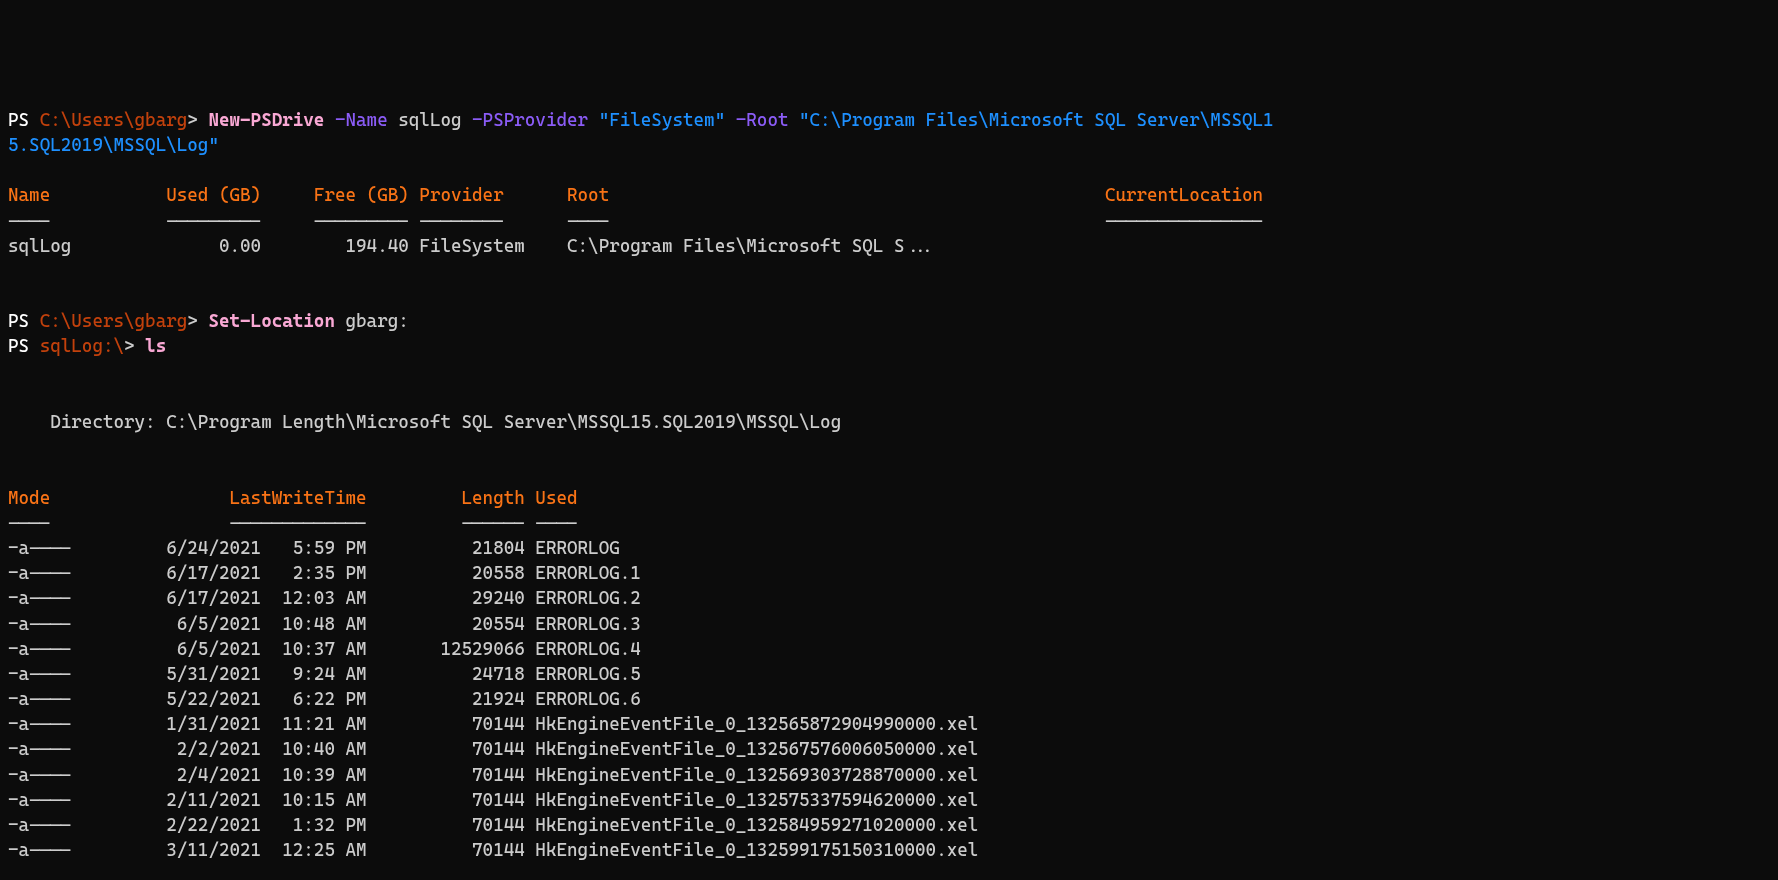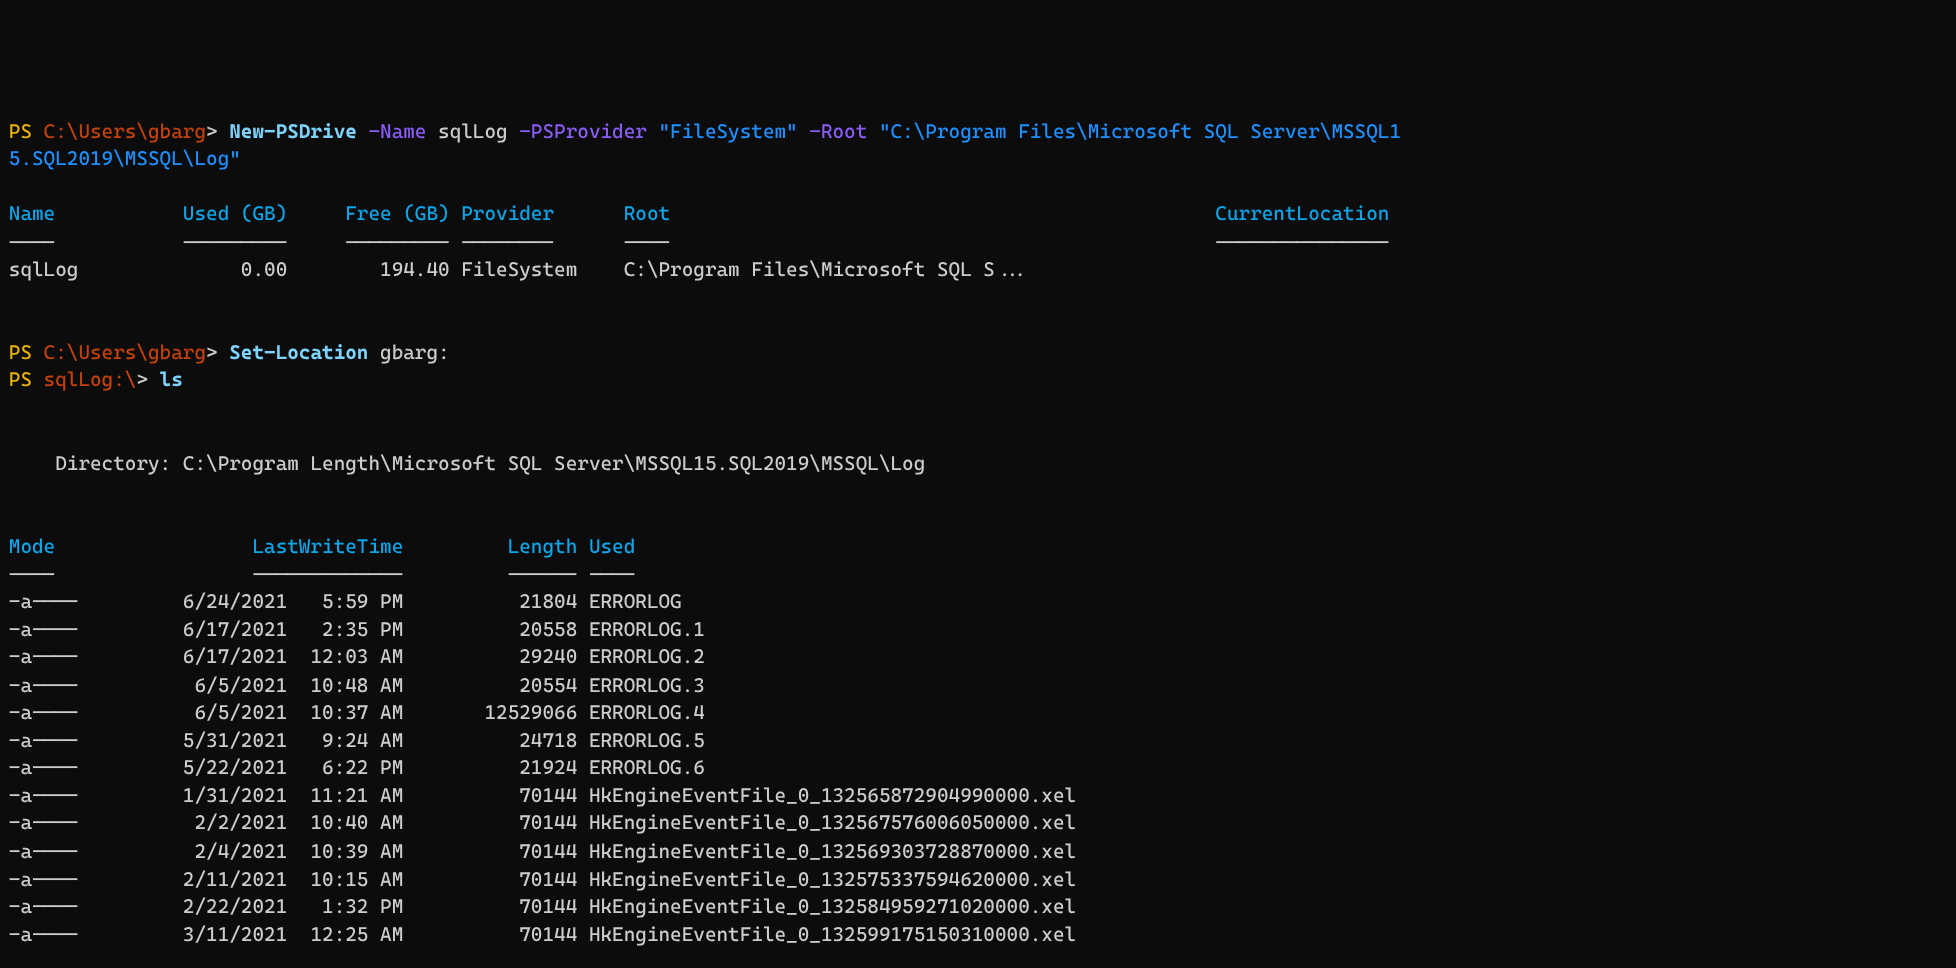--- a/index.html
+++ b/index.html
@@ -6,28 +6,28 @@
     body {
       background: #0c0c0c;
       color: #cccccc;
       font-family: 'Cascadia Code', 'Consolas', 'Courier New', monospace;
       font-size: 18px;
       line-height: 1.4;
       padding: 6px 8px;
       white-space: pre;
       overflow-x: auto;
     }
-    .prompt-ps { color: #eab308; }
+    .prompt-ps { color: #ffffff; }
     .prompt-path { color: #c2410c; }
     .prompt-arrow { color: #cccccc; }
-    .cmdlet { color: #7dd3fc; font-weight: bold; }
+    .cmdlet { color: #f9a8d4; font-weight: bold; }
     .param { color: #8b5cf6; }
     .string { color: #1e90ff; }
     .plain { color: #cccccc; margin-top: 37px; }
-    .header-line { color: #0ea5e9; margin-top: 12px; }
+    .header-line { color: #f97316; margin-top: 12px; }
     .dash-line { color: #cccccc; }
     pre { font-family: inherit; }
     ::-webkit-scrollbar { width: 14px; height: 14px; }
     ::-webkit-scrollbar-track { background: #1a1a1a; }
     ::-webkit-scrollbar-thumb { background: #4d4d4d; }
   </style>
 </head>
 <body>
 
 

